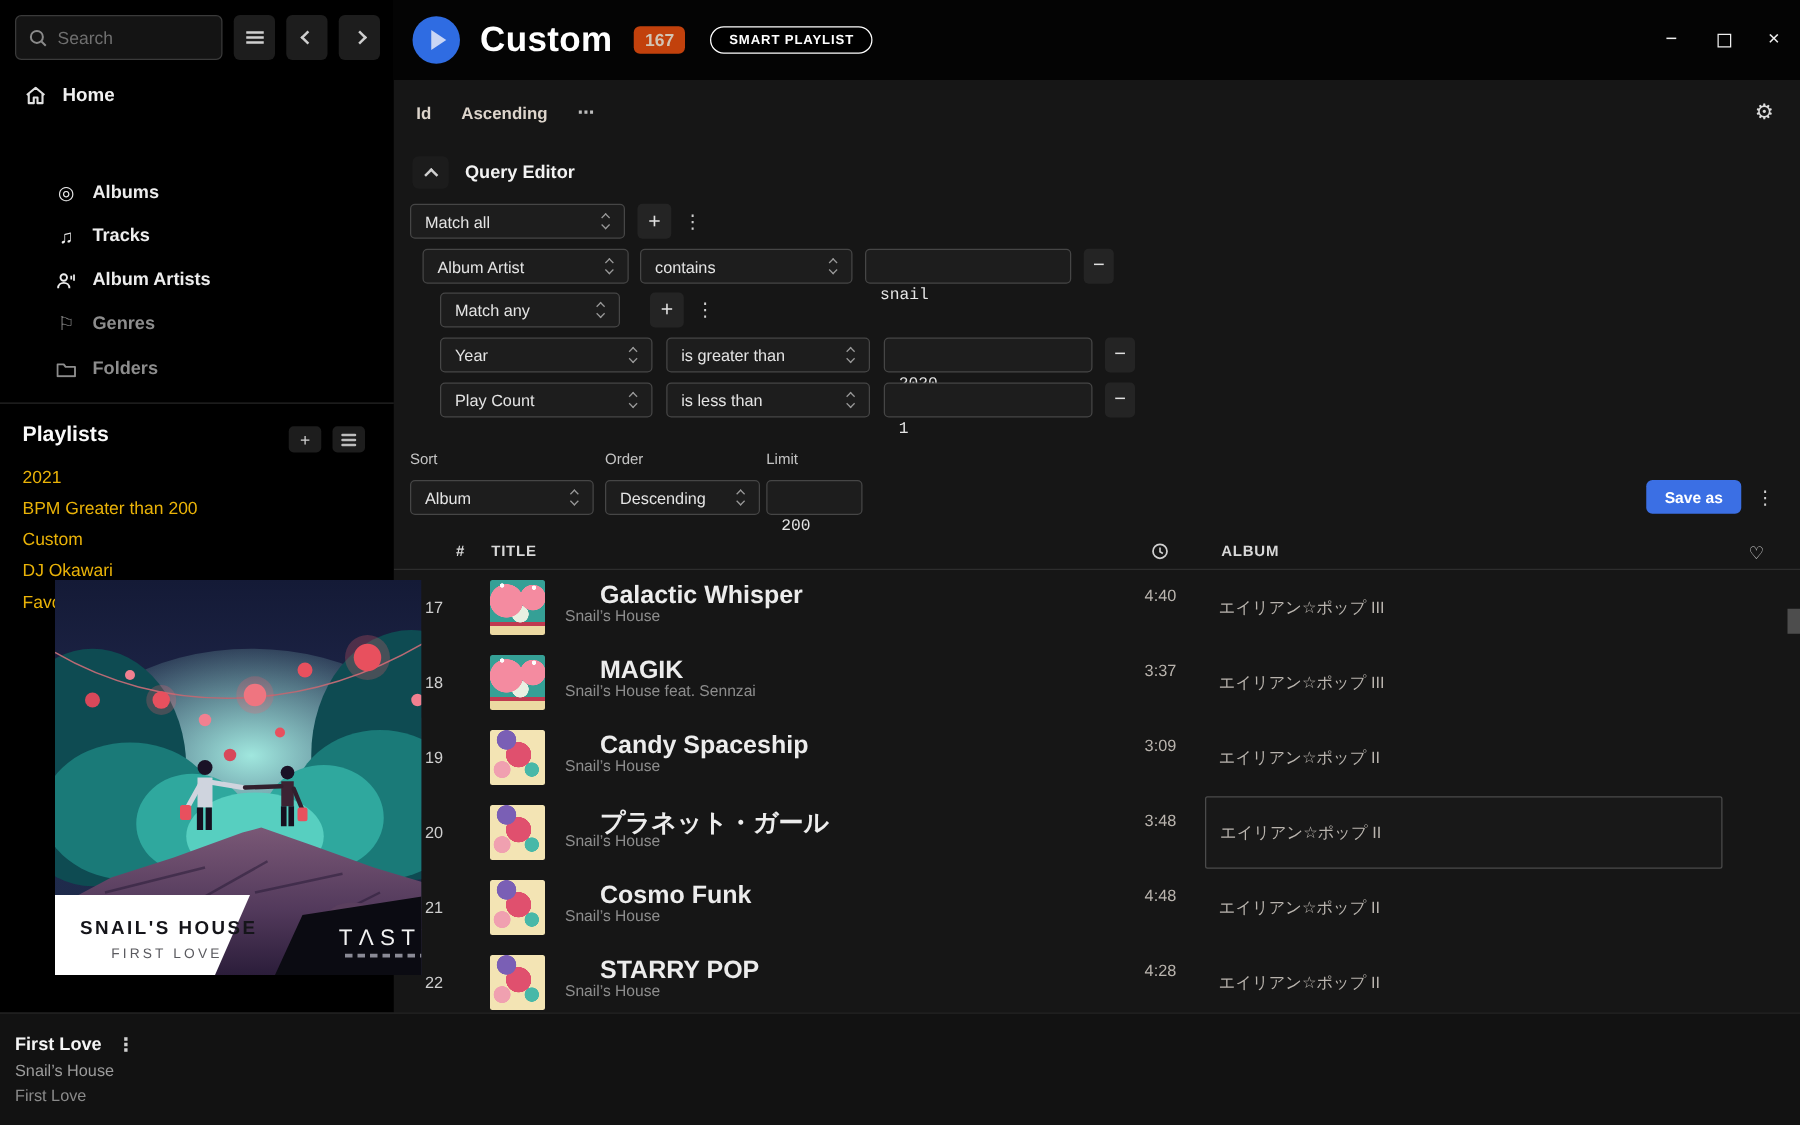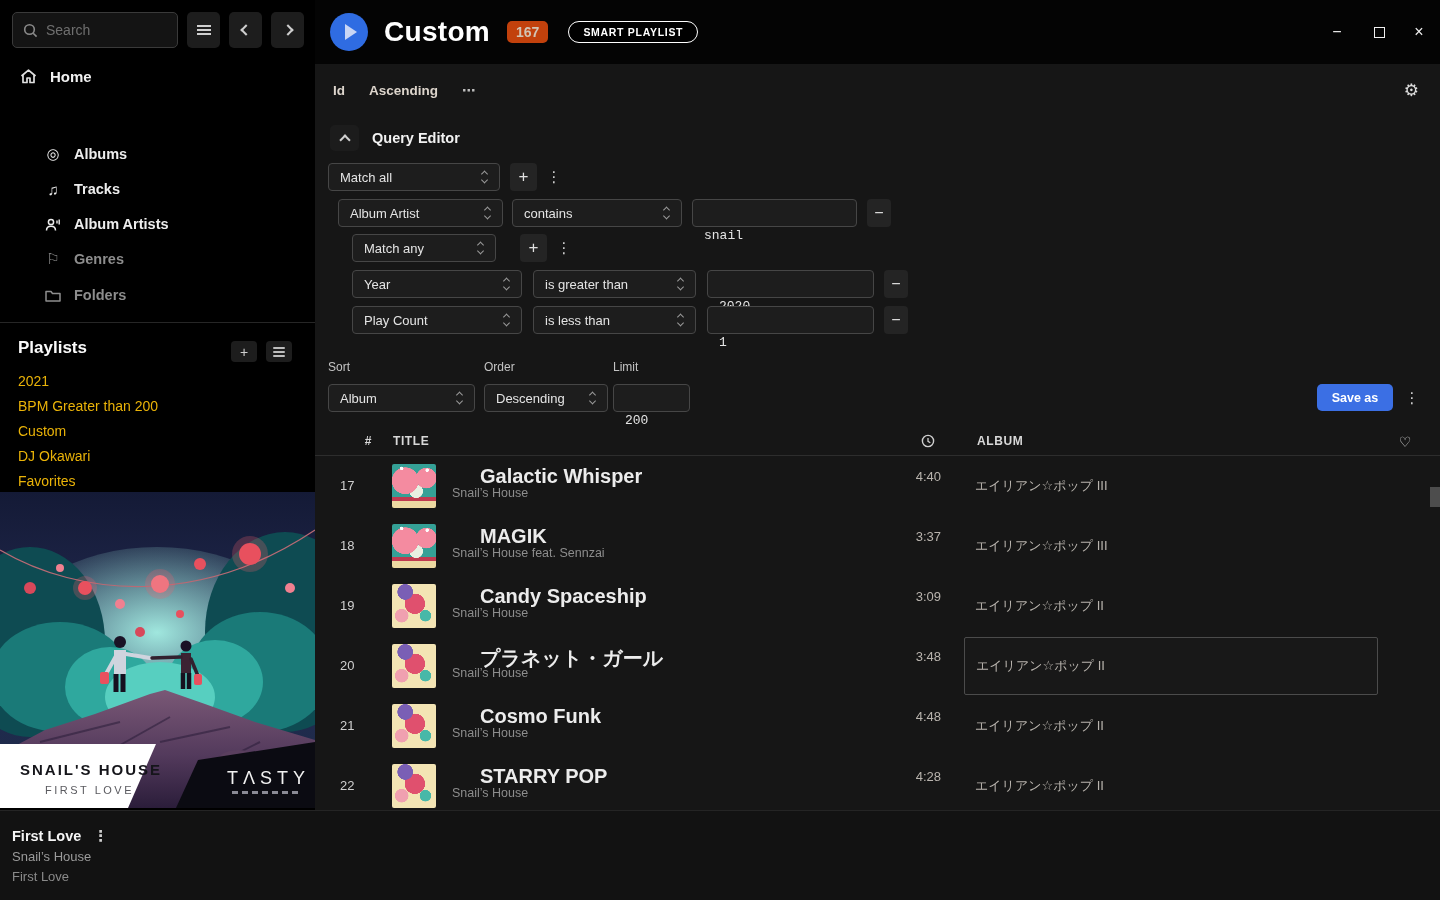--- a/index.html
+++ b/index.html
@@ -26,21 +26,21 @@
   .sub-item .ic { width:18px; display:flex; justify-content:center; font-size:15px; }
   .sub-item.dim, .sub-item.dim .ic { color:#8d8d8d; }
   .lib-chevron { position:absolute; right:20px; width:8px; height:8px; border-left:2px solid #bdbdbd; border-bottom:2px solid #bdbdbd; transform:rotate(135deg); top:14px; }
 
   .side-divider { position:absolute; left:0; top:322px; width:315px; height:1px; background:#262626; }
   .pl-header { position:absolute; left:18px; top:338px; font-size:17px; font-weight:700; color:#fafafa; }
   .pl-btn { position:absolute; top:341px; width:26px; height:21px; background:#1d1d1d; border-radius:4px; display:flex; align-items:center; justify-content:center; color:#d0d0d0; font-size:14px; cursor:pointer; }
   .pl-item { position:absolute; left:18px; width:280px; height:24px; display:flex; align-items:center; font-size:14px; color:#eab308; cursor:pointer; }
 
   
-  .art-wrap { position:absolute; left:0; top:492px; width:337px; height:316px; overflow:hidden; }
+  .art-wrap { position:absolute; left:0; top:464px; width:337px; height:316px; overflow:hidden;padding-left:44px; }
 
   
   .main-header { position:absolute; left:315px; top:0; width:1125px; height:64px; background:#040404; display:flex; align-items:center; padding-left:15px; z-index:2; }
   .hdr-play { width:38px; height:38px; border-radius:50%; background:#2f6ce2; display:flex; align-items:center; justify-content:center; cursor:pointer; }
   .hdr-play .tri { width:0; height:0; border-left:12px solid #c9d6f5; border-top:8px solid transparent; border-bottom:8px solid transparent; margin-left:3px; }
   .hdr-title { font-size:28px; font-weight:800; color:#fff; margin-left:16px; letter-spacing:0.3px; }
   .hdr-count { margin-left:17px; background:#c2410c; border-radius:5px; padding:3px 9px; font-size:14px; font-weight:700; color:#d2c4b4; }
   .hdr-pill { margin-left:20px; border:1.5px solid #fff; border-radius:12px; padding:4px 14px; font-size:10.5px; font-weight:800; letter-spacing:0.7px; color:#fff; background:#000; }
   .win-btn { position:absolute; top:22px; width:22px; height:20px; display:flex; align-items:center; justify-content:center; color:#efefef; cursor:pointer; font-size:16px; }
   .win-max-box { width:11px; height:11px; border:1.5px solid #efefef; }

